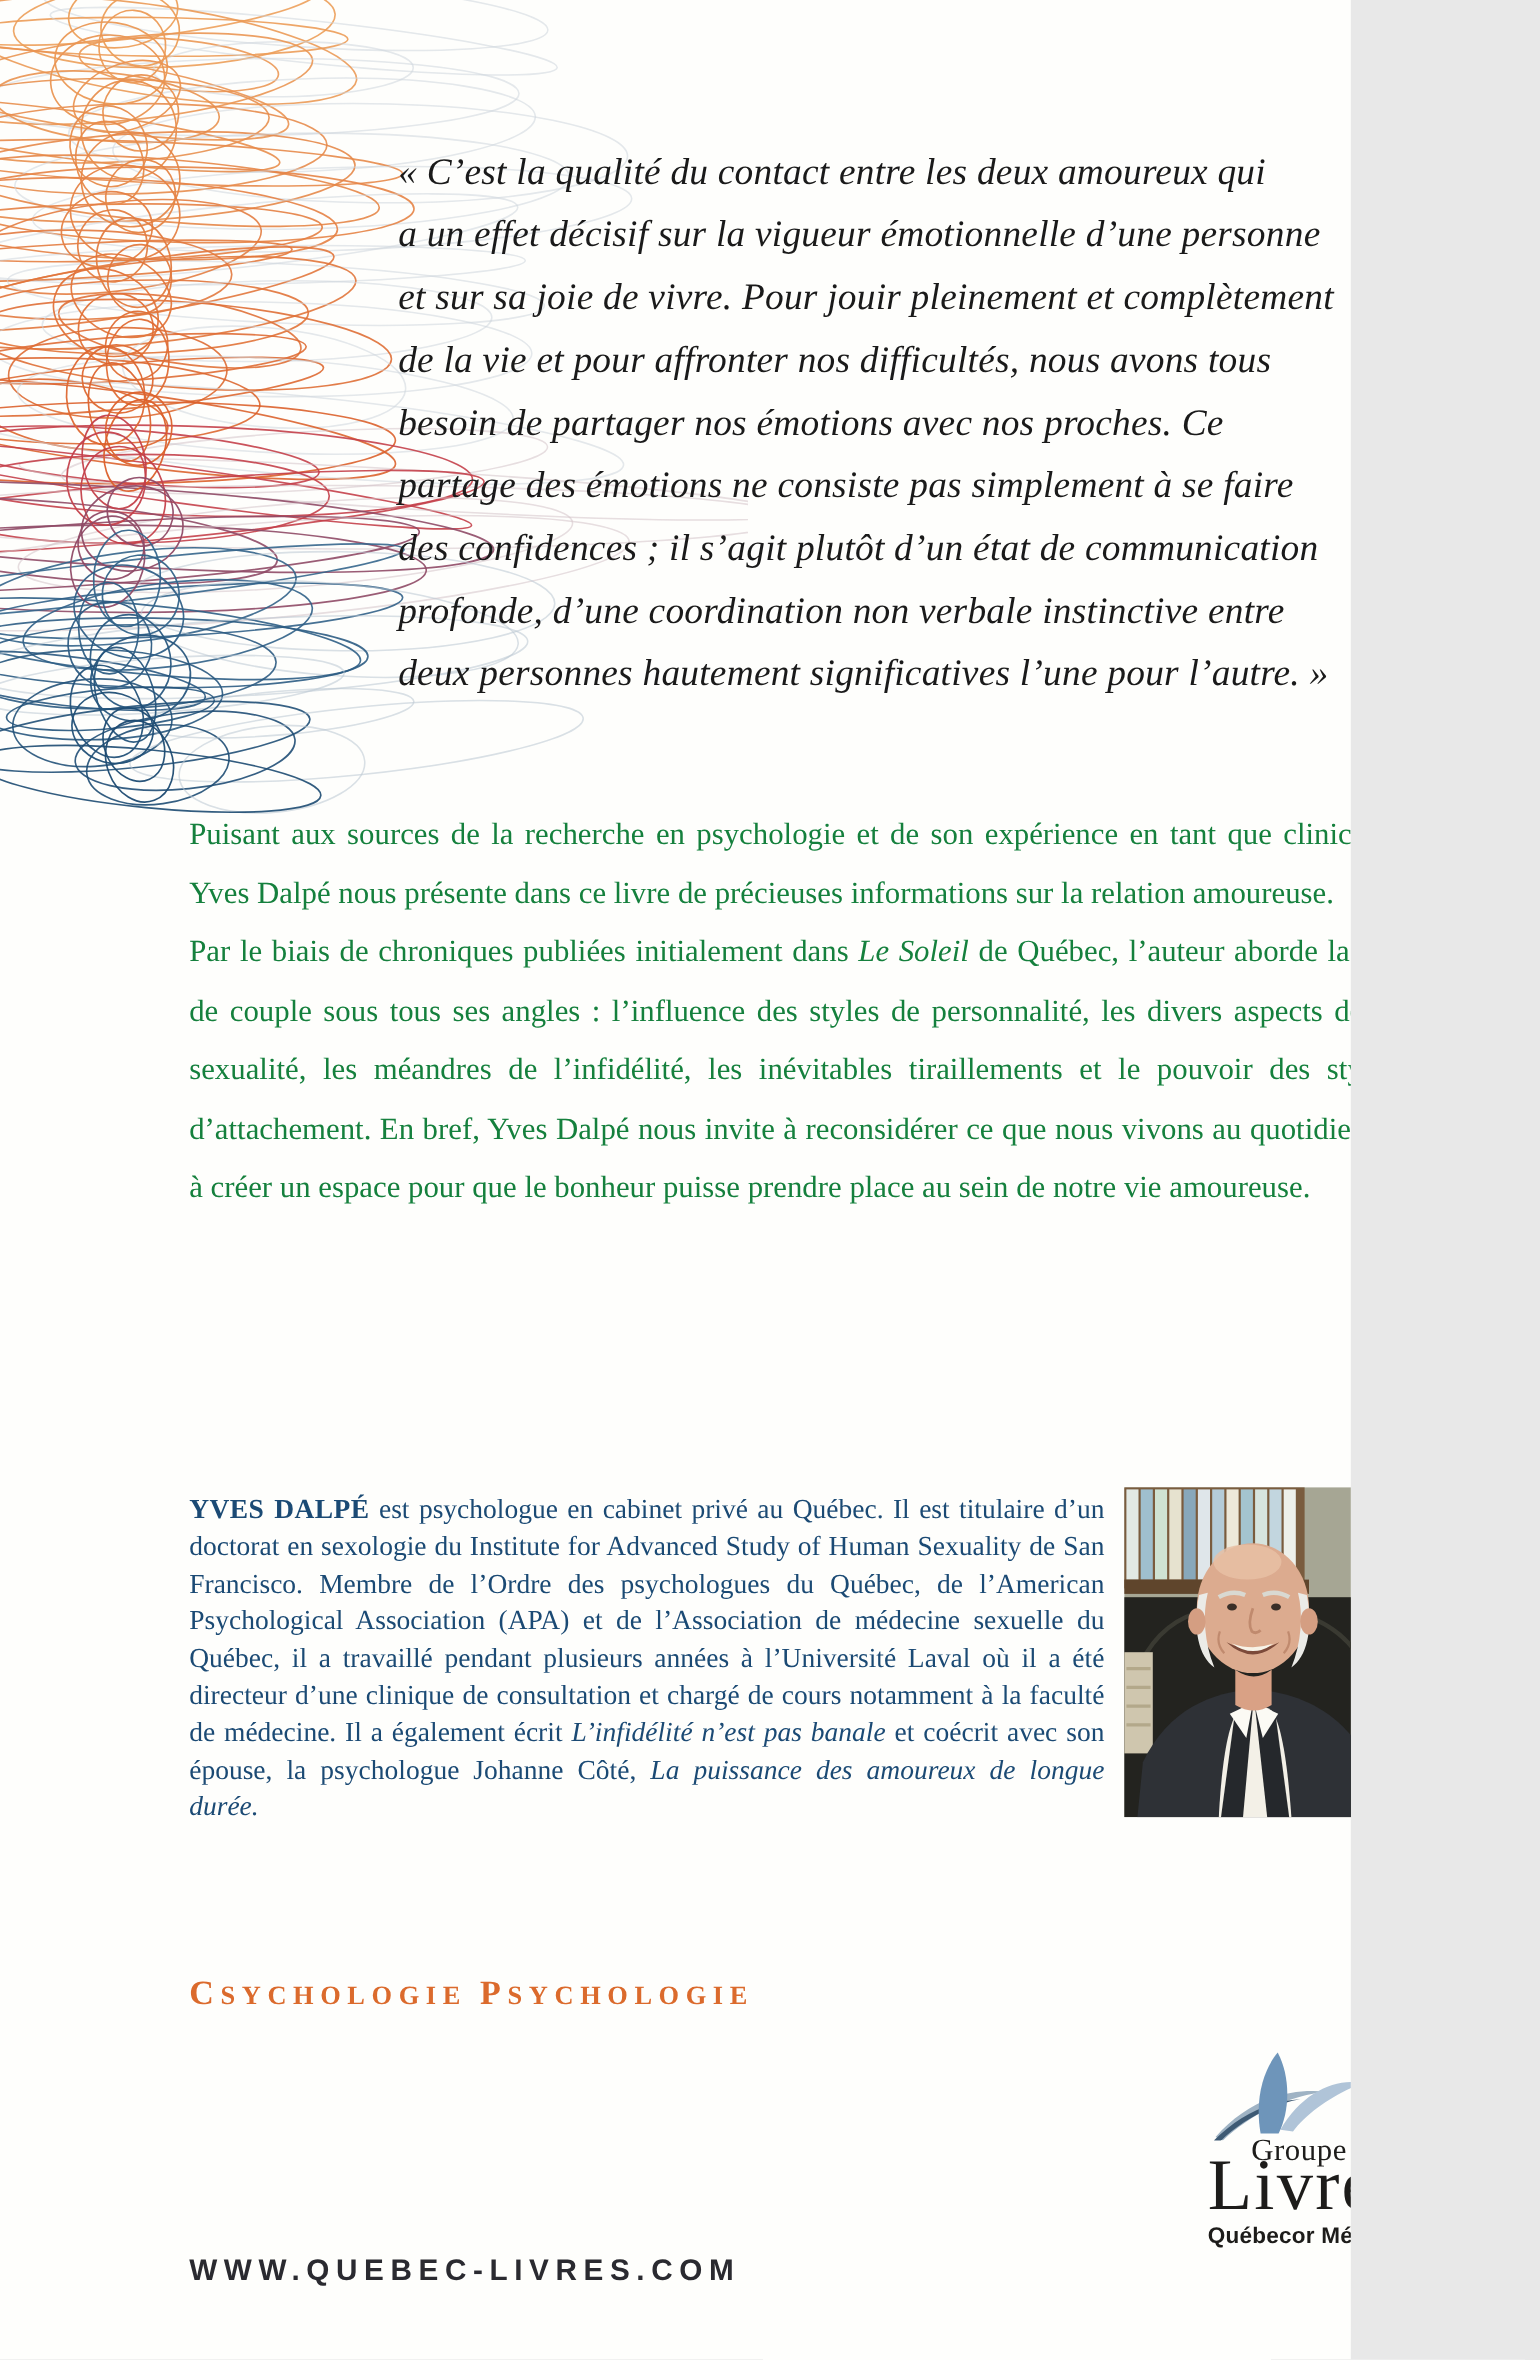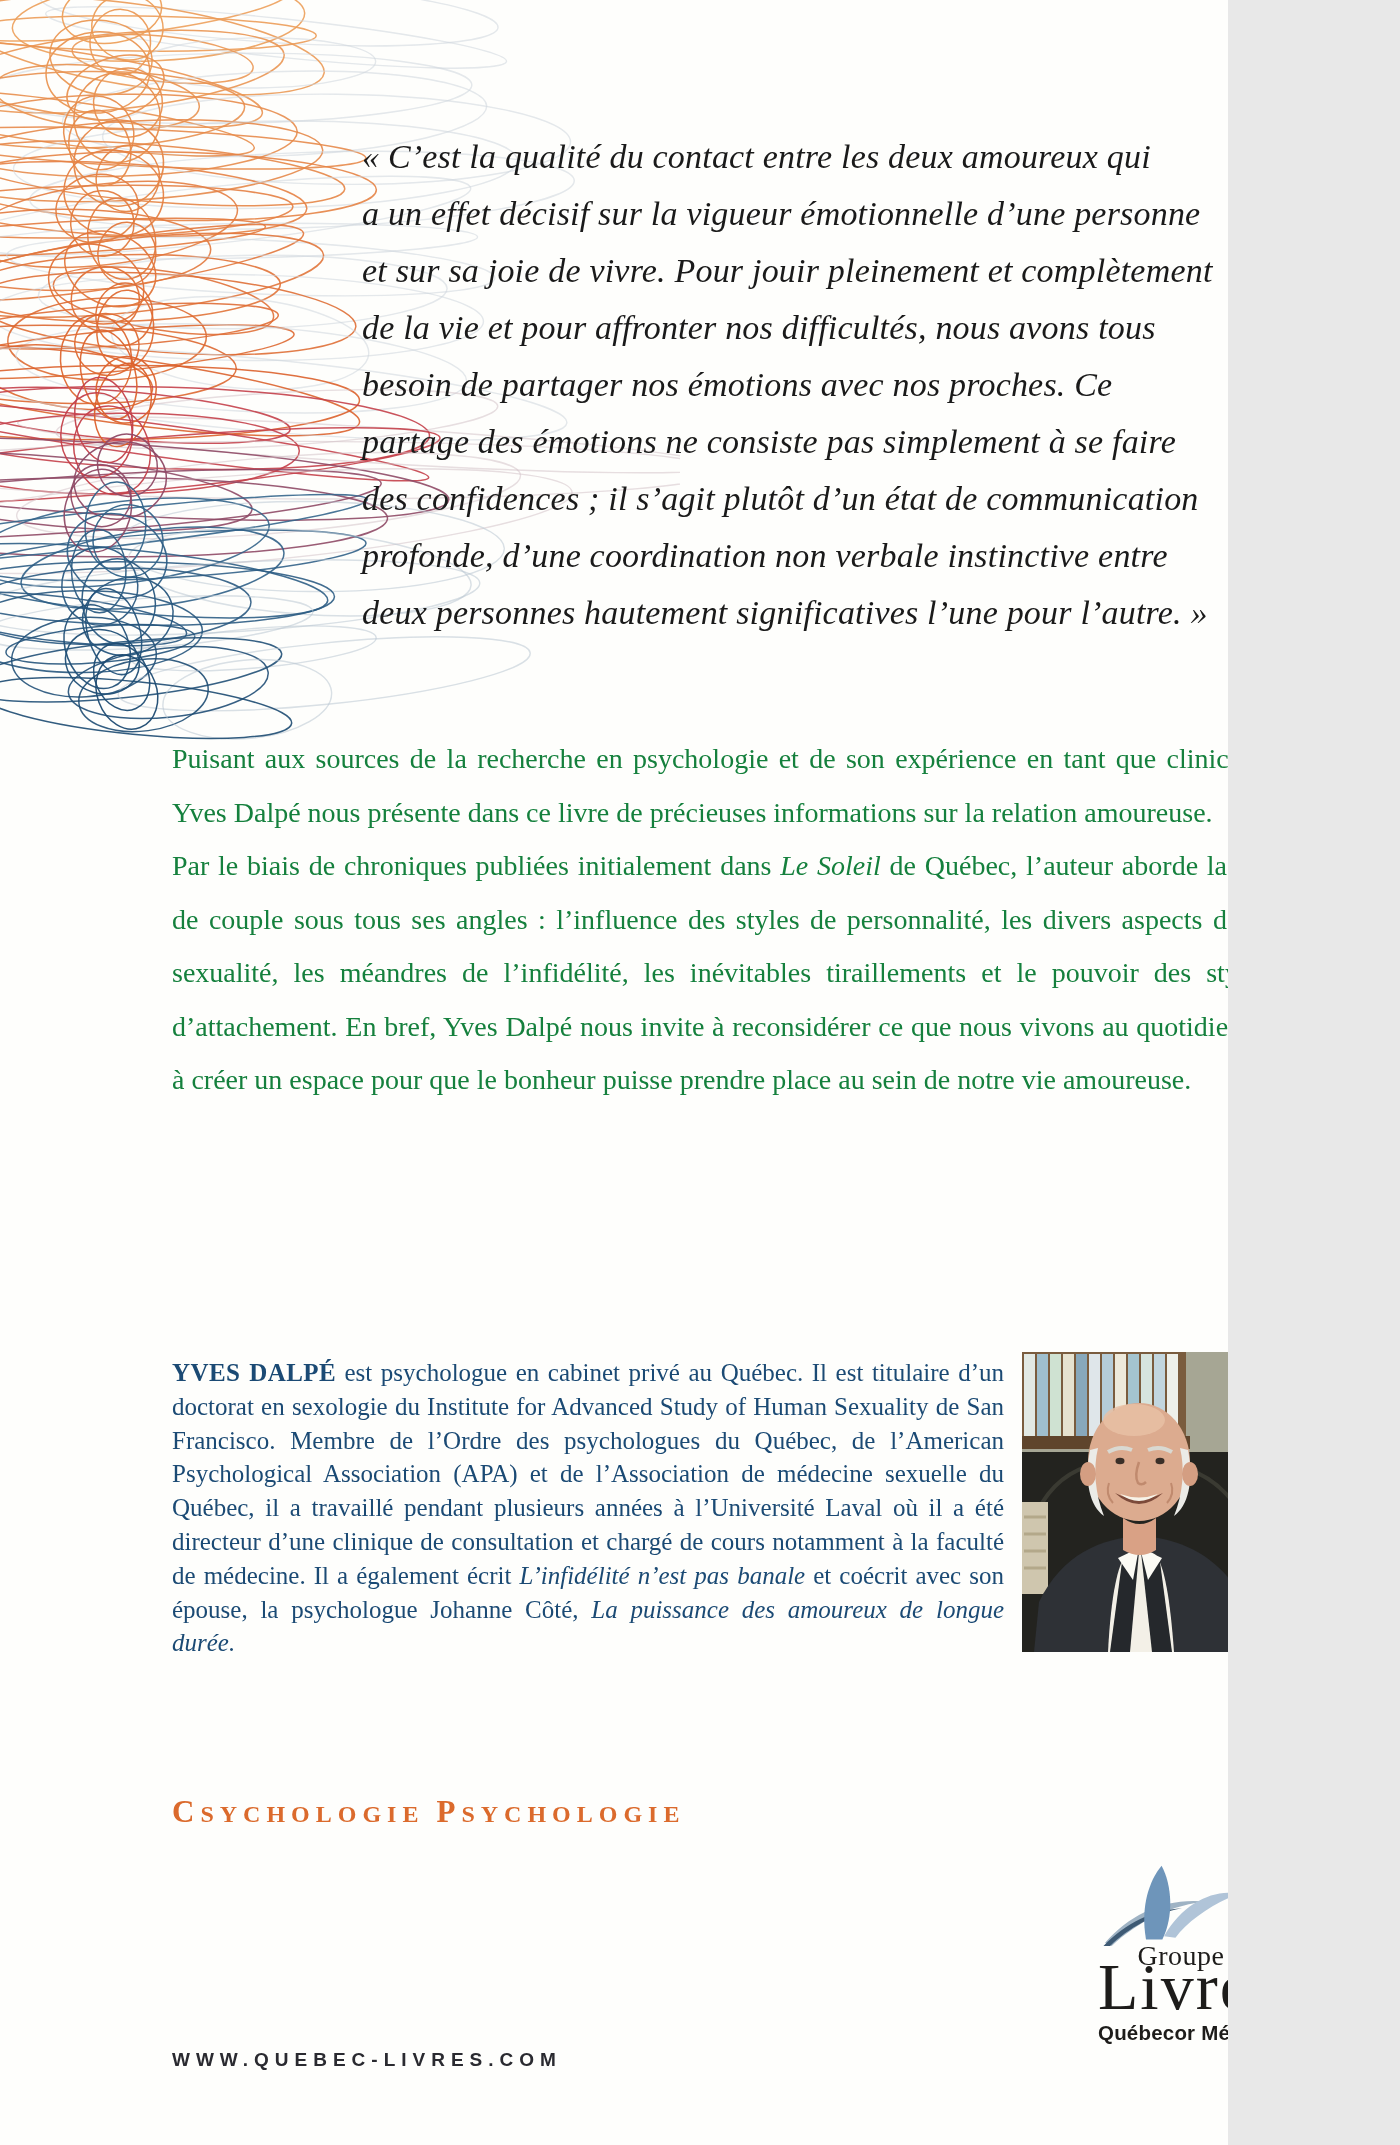--- a/index.html
+++ b/index.html
@@ -29,21 +29,21 @@
   
   .logo{position:absolute;left:1098px;top:1856px;width:170px;color:#1d1c1a;}
   .logo-leaf{display:block;margin-left:4px;width:142px;height:90px;}
   .logo-groupe{text-align:center;padding-right:4px;font-size:28px;line-height:28px;
                margin-top:-4px;letter-spacing:0.5px;}
   .logo-livre{font-size:66px;line-height:50px;letter-spacing:2px;margin-top:-8px;}
   .logo-tagline{font-family:"Liberation Sans",sans-serif;font-weight:bold;font-size:20.5px;
                 margin-top:9px;letter-spacing:0.2px;}
   
   .website{position:absolute;left:172px;top:2049px;font-family:"Liberation Sans",sans-serif;
-           font-weight:bold;font-size:19px;letter-spacing:6px;color:#2a2a30;white-space:nowrap;}
+           font-weight:bold;font-size:27px;letter-spacing:6px;color:#2a2a30;white-space:nowrap;}
   
   .credit{position:absolute;left:1344px;top:1378px;height:730px;writing-mode:vertical-rl;
           text-orientation:mixed;font-size:19.5px;color:#1a1a1a;letter-spacing:0.2px;
           white-space:nowrap;}
 </style>
 </head>
 <body>
 
 <div class="page">
 

